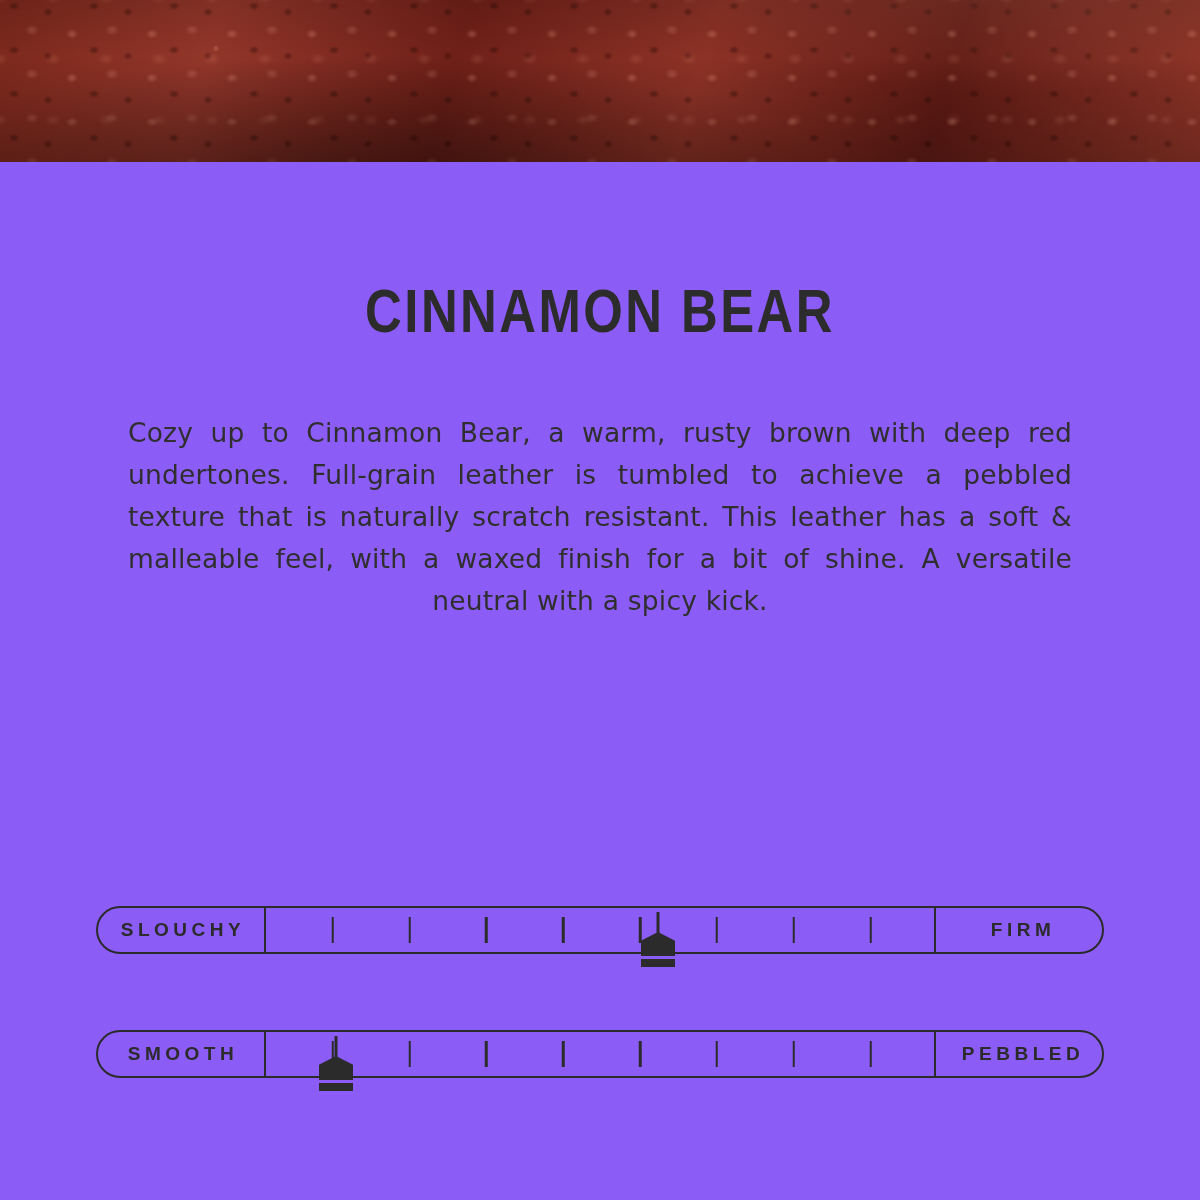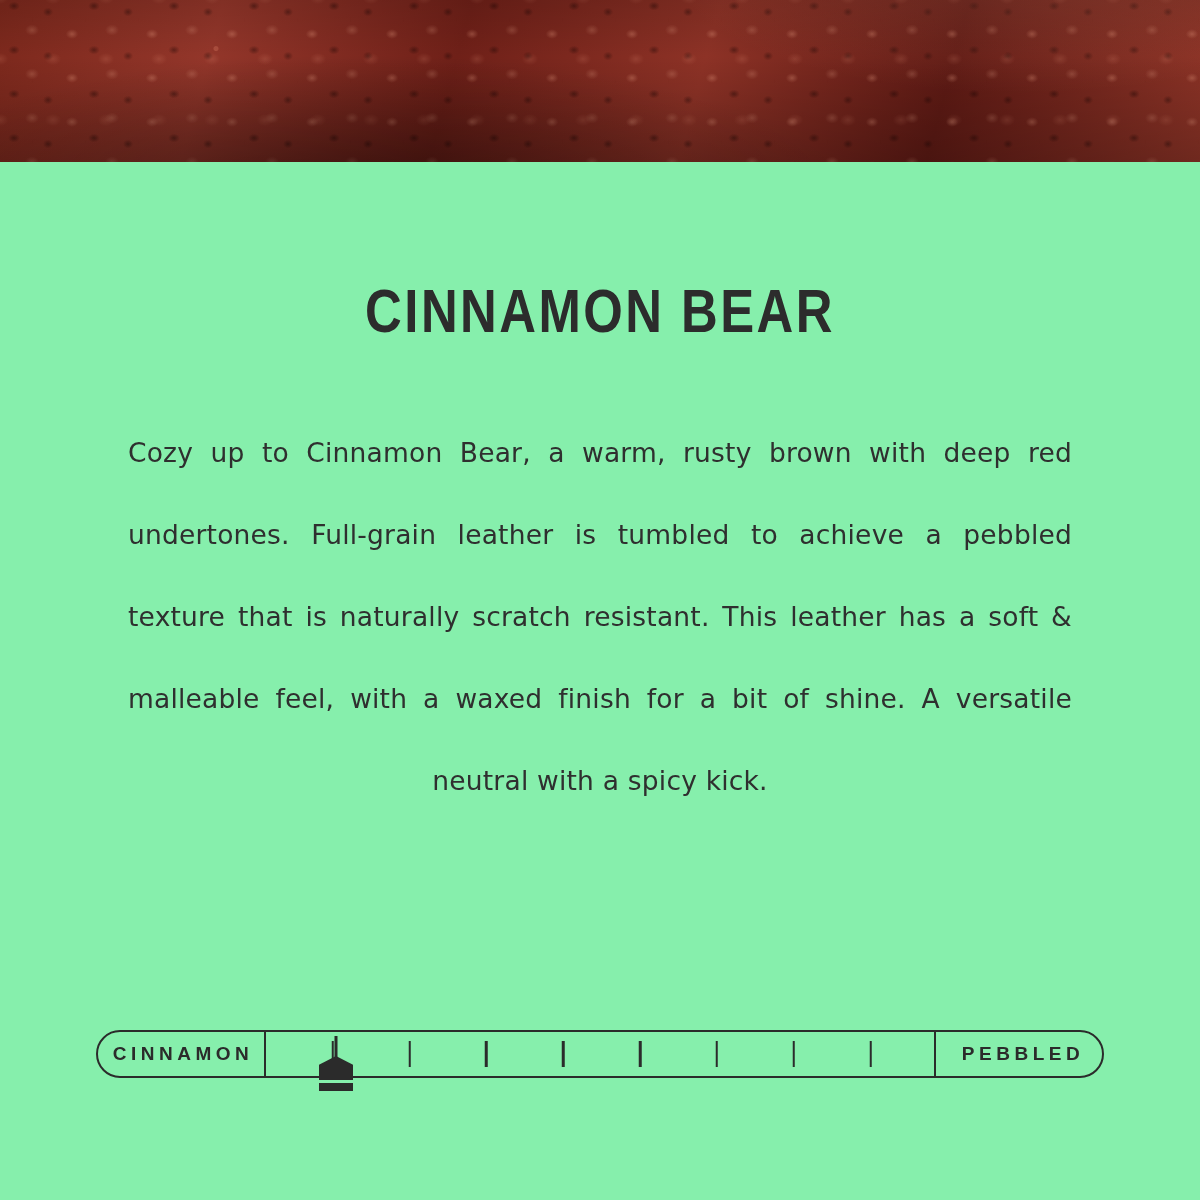--- a/index.html
+++ b/index.html
@@ -11,21 +11,21 @@
     height: 1200px;
     background: #e2e2e2;
     font-family: "Liberation Sans", sans-serif;
     overflow: hidden;
   }
 
   .card {
     position: relative;
     width: 1200px;
     height: 1200px;
-    background: #86efac;
+    background: #8b5cf6;
     overflow: hidden;
   }
 
   
   .leather {
     position: absolute;
     top: 0;
     left: 0;
     width: 1200px;
     height: 162px;
@@ -86,21 +86,21 @@
     transform: scaleX(0.82);
   }
 
   .desc {
     position: absolute;
     top: 250px;
     left: 128px;
     width: 944px;
     font-family: "DejaVu Sans", sans-serif;
     font-size: 26.5px;
-    line-height: 82px;
+    line-height: 42px;
     color: #2f2f2f;
     text-align: justify;
     text-align-last: center;
     letter-spacing: 0.2px;
   }
 
   
   .slider-wrap {
     position: absolute;
     left: 96px;
@@ -208,24 +208,44 @@
     <div class="grain2"></div>
     <div class="shade"></div>
   </div>
 
   <div class="content">
 
     <div class="title">CINNAMON BEAR</div>
 
     <div class="desc">Cozy up to Cinnamon Bear, a warm, rusty brown with deep red undertones. Full-grain leather is tumbled to achieve a pebbled texture that is naturally scratch resistant. This leather has a soft &amp; malleable feel, with a waxed finish for a bit of shine. A versatile neutral with a spicy kick.</div>
 
+    <div class="slider-wrap one">
+      <div class="track"></div>
+      <div class="cap left">SLOUCHY</div>
+      <div class="cap right">FIRM</div>
+      <div class="ticks">
+        <div class="tick" style="left:10%"></div>
+        <div class="tick" style="left:21.5%"></div>
+        <div class="tick" style="left:33%"></div>
+        <div class="tick" style="left:44.5%"></div>
+        <div class="tick" style="left:56%"></div>
+        <div class="tick" style="left:67.5%"></div>
+        <div class="tick" style="left:79%"></div>
+        <div class="tick" style="left:90.5%"></div>
+      </div>
+      <div class="marker" style="left:562px">
+        <div class="stem"></div>
+        <div class="house"></div>
+        <div class="base"></div>
+      </div>
+    </div>
 
     <div class="slider-wrap two">
       <div class="track"></div>
-      <div class="cap left">CINNAMON</div>
+      <div class="cap left">SMOOTH</div>
       <div class="cap right">PEBBLED</div>
       <div class="ticks">
         <div class="tick" style="left:10%"></div>
         <div class="tick" style="left:21.5%"></div>
         <div class="tick" style="left:33%"></div>
         <div class="tick" style="left:44.5%"></div>
         <div class="tick" style="left:56%"></div>
         <div class="tick" style="left:67.5%"></div>
         <div class="tick" style="left:79%"></div>
         <div class="tick" style="left:90.5%"></div>

